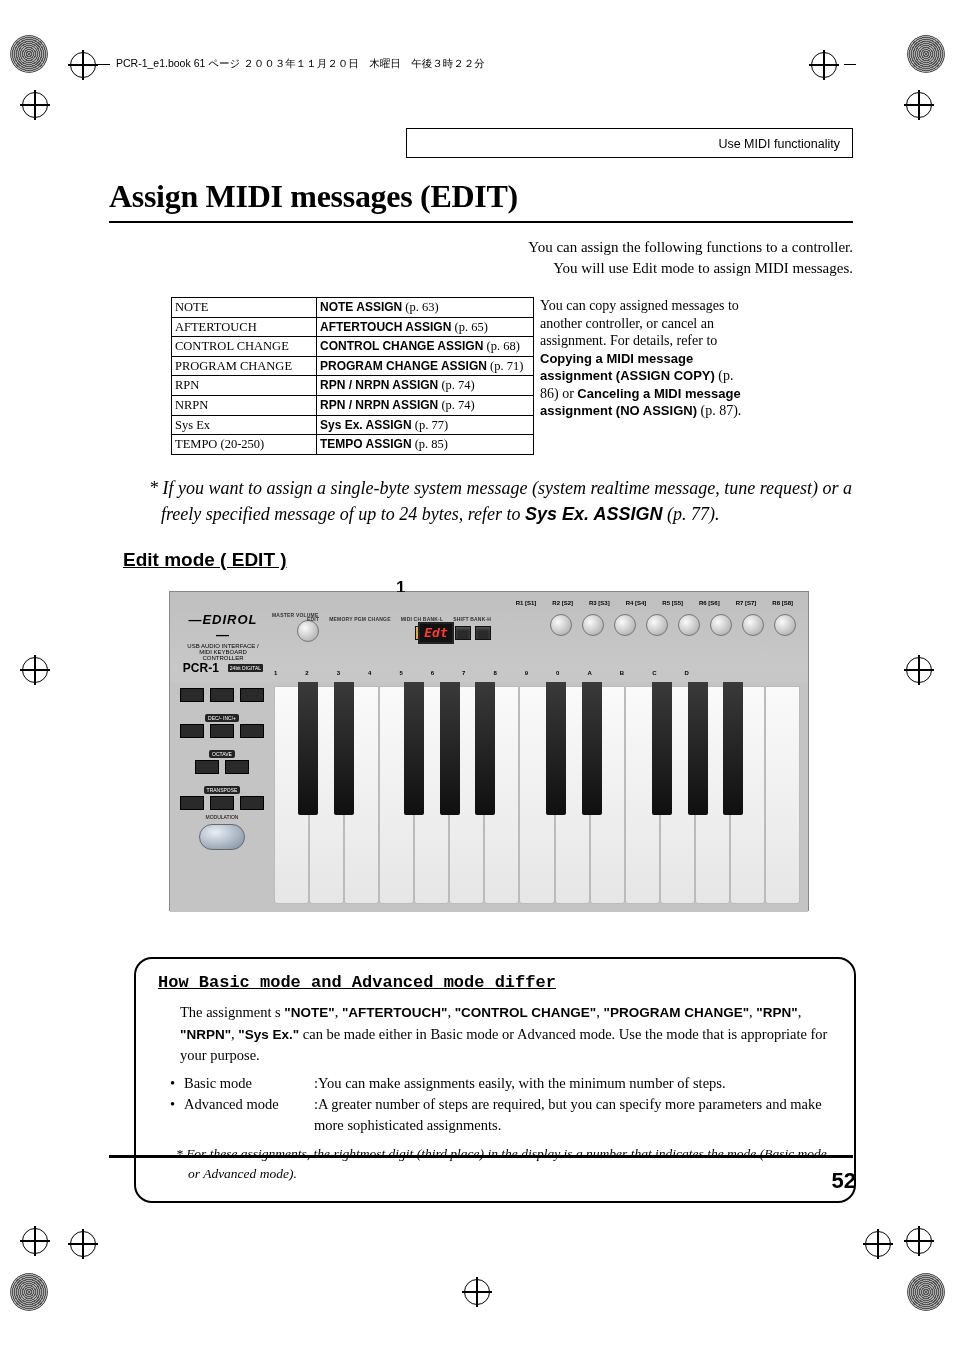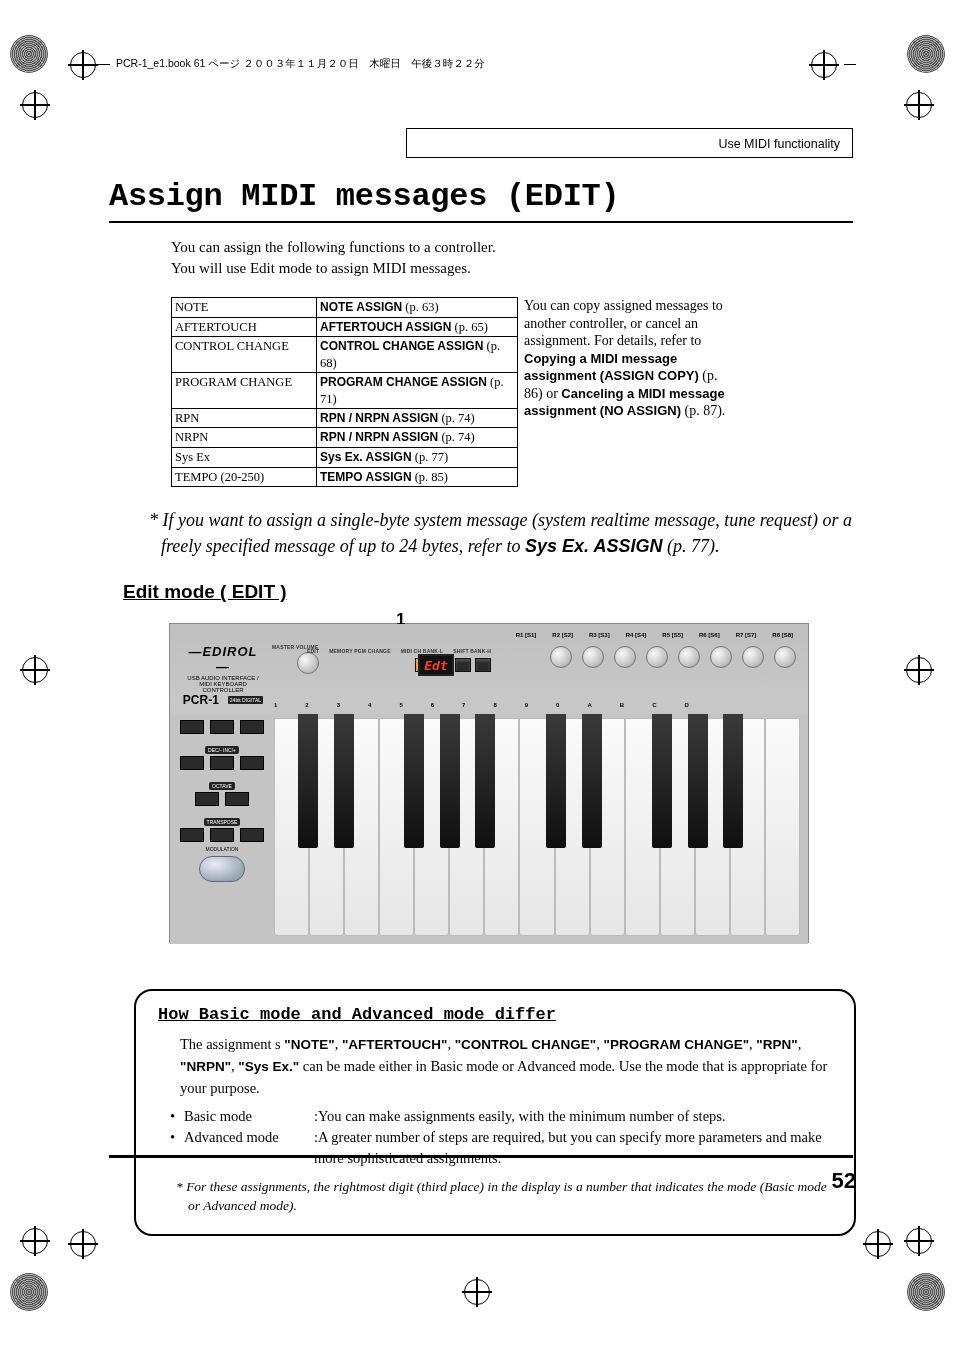--- a/index.html
+++ b/index.html
@@ -50,50 +50,51 @@
   .use-box {
     border:1.5px solid #000;
     margin-left:297px;
     width:447px;
     padding:8px 12px 6px;
     text-align:right;
     font-family: Arial, sans-serif;
     font-size:12.5px;
   }
   .title {
-    font-family: Liberation Mono, monospace;
+    font-family: Liberation Serif, serif;
     font-weight: 900;
     font-size: 32px;
     margin-top: 20px;
     padding-bottom: 6px;
     border-bottom: 2.5px solid #000;
     letter-spacing:-0.3px;
   }
   .intro {
     margin: 14px 0 0 62px;
     font-size: 15px;
     line-height:1.4;
+    text-align:right;
   }
   .table-block {
     display:flex;
     margin:18px 0 0 62px;
     gap:0;
   }
   table {
     border-collapse: collapse;
     font-size:12.5px;
   }
   td {
     border:1px solid #000;
     padding: 1px 4px 1px 3px;
     vertical-align: top;
     line-height:1.3;
   }
   .col-a{width:145px}
-  .col-b{width:201px}
+  .col-b{width:217px}
   .side-text{
     width:210px;
     margin-left:6px;
     font-size:14px;
     line-height:1.25;
   }
   .bold{font-weight:bold; font-family:Arial,sans-serif;font-size:12px}
   .star{
     margin:20px 0 0 40px;
     font-style: italic;

